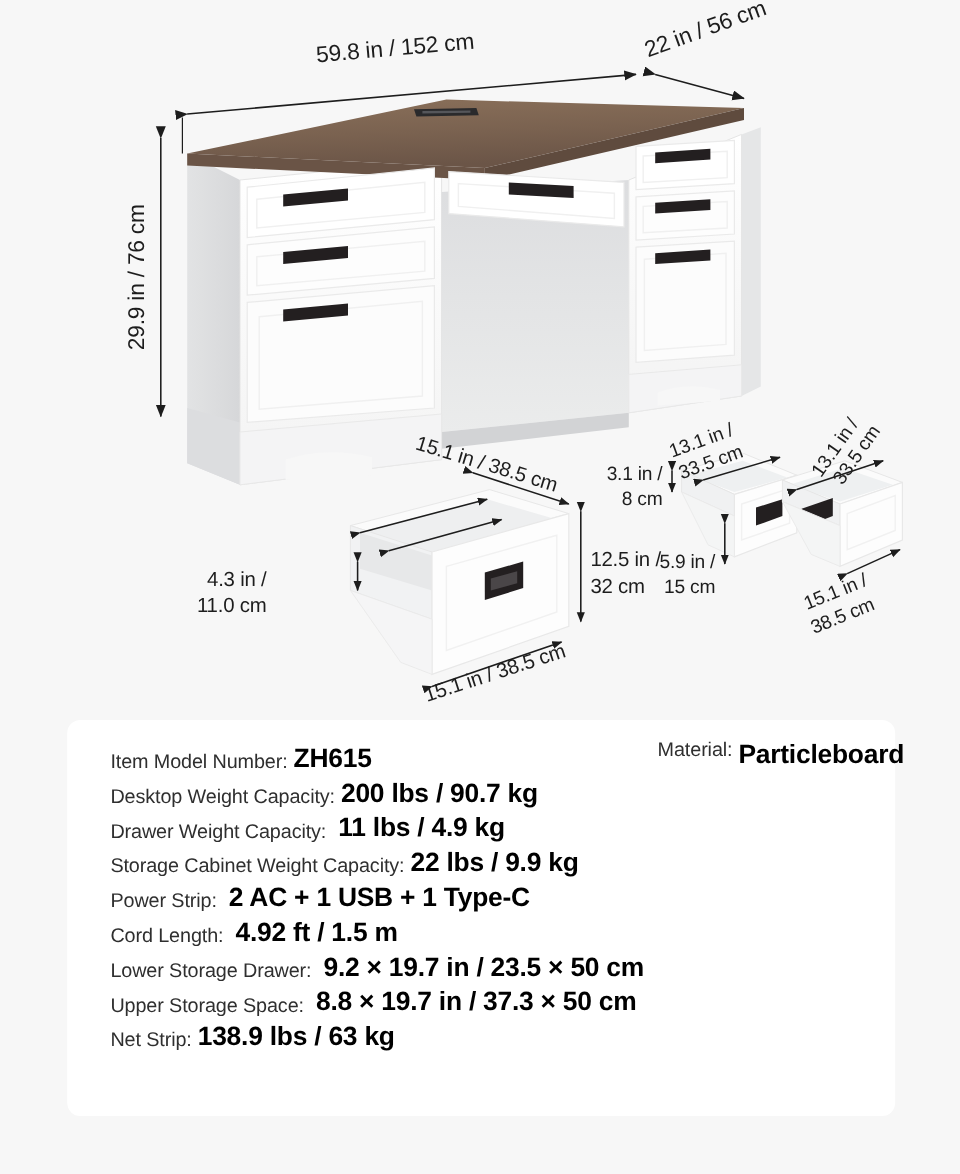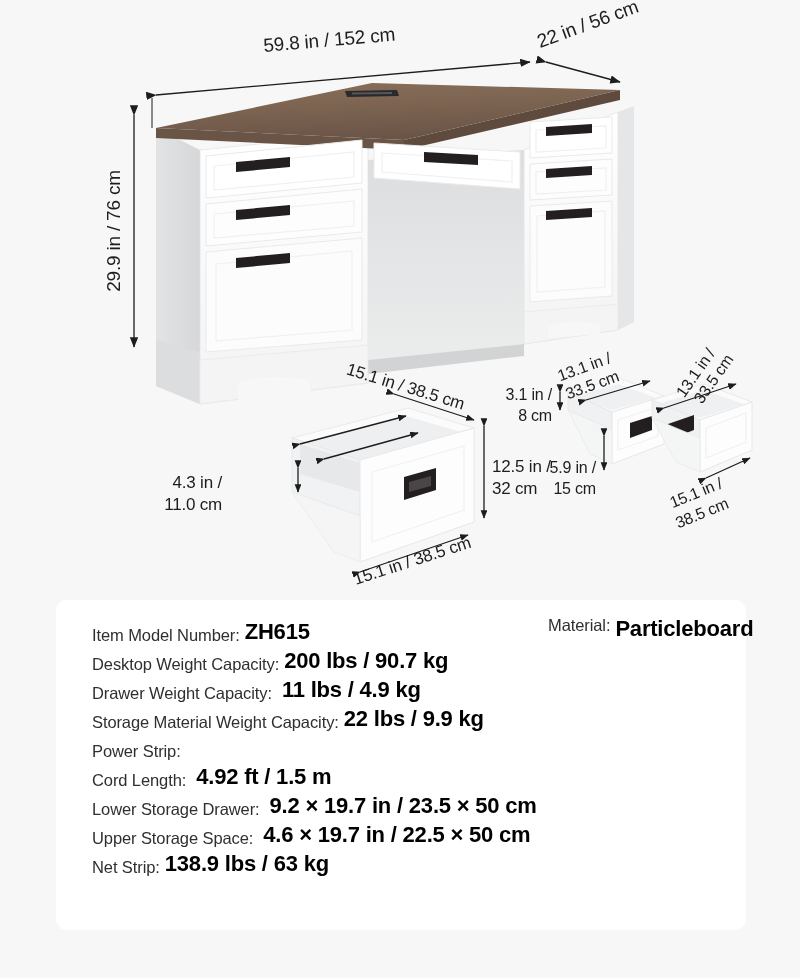--- a/index.html
+++ b/index.html
@@ -295,41 +295,42 @@
         <span class="spec-label">Desktop Weight Capacity:</span>
         <span class="spec-value">200 lbs / 90.7 kg</span>
       </div>
 
       <div class="spec-row">
         <span class="spec-label">Drawer Weight Capacity:</span>
         <span class="spec-value pad">11 lbs / 4.9 kg</span>
       </div>
 
       <div class="spec-row">
-        <span class="spec-label">Storage Material Weight Capacity:</span>
+        <span class="spec-label">Storage Cabinet Weight Capacity:</span>
         <span class="spec-value">22 lbs / 9.9 kg</span>
       </div>
 
       <div class="spec-row">
         <span class="spec-label">Power Strip:</span>
+        <span class="spec-value pad">2 AC + 1 USB + 1 Type-C</span>
       </div>
 
       <div class="spec-row">
         <span class="spec-label">Cord Length:</span>
         <span class="spec-value pad">4.92 ft / 1.5 m</span>
       </div>
 
       <div class="spec-row">
         <span class="spec-label">Lower Storage Drawer:</span>
         <span class="spec-value pad">9.2 × 19.7 in / 23.5 × 50 cm</span>
       </div>
 
       <div class="spec-row">
         <span class="spec-label">Upper Storage Space:</span>
-        <span class="spec-value pad">4.6 × 19.7 in / 22.5 × 50 cm</span>
+        <span class="spec-value pad">8.8 × 19.7 in / 37.3 × 50 cm</span>
       </div>
 
       <div class="spec-row">
         <span class="spec-label">Net Strip:</span>
         <span class="spec-value">138.9 lbs / 63 kg</span>
       </div>
 
 
       <div class="material-block">
         <span class="spec-label">Material:</span>

